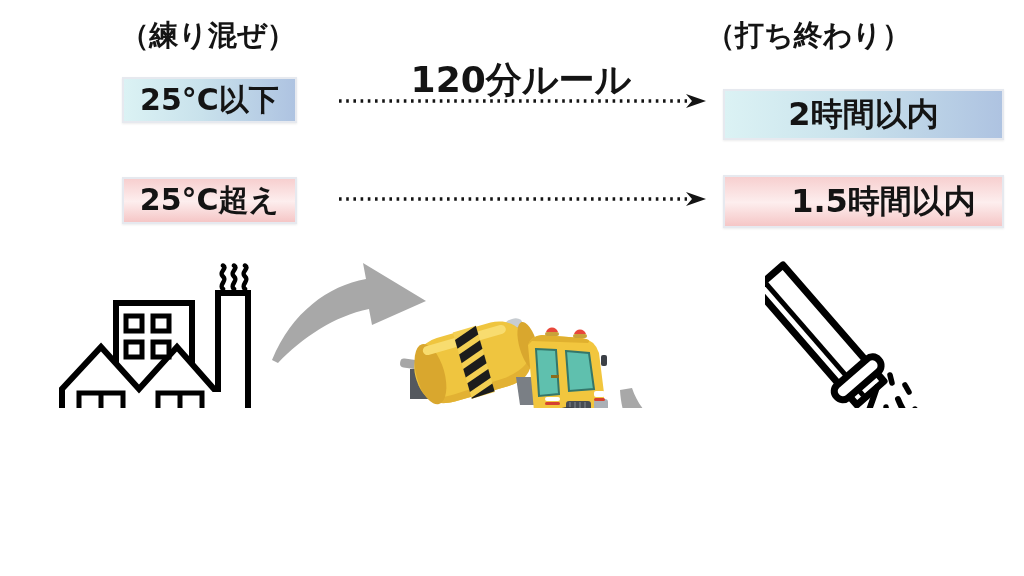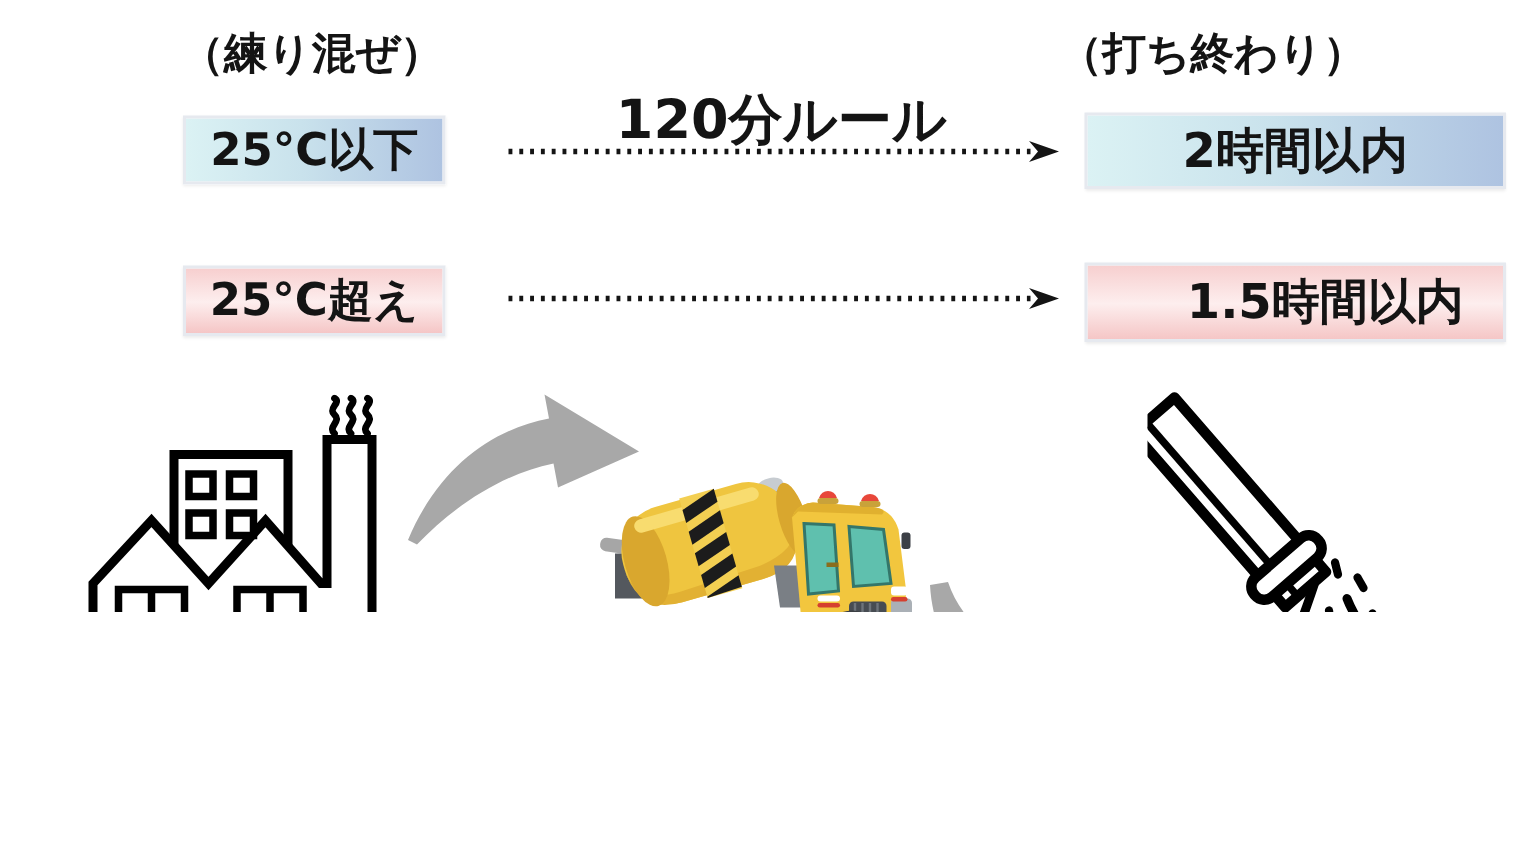--- a/index.html
+++ b/index.html
@@ -34,21 +34,21 @@
 
   <div class="abs phase-label" style="left:108px;top:16px;width:200px;">（練り混ぜ）</div>
   <div class="abs phase-label" style="left:696px;top:16px;width:225px;">（打ち終わり）</div>
 
   <div class="abs temp-box cool" style="left:122px;top:77px;width:175px;height:46px;">25°C以下</div>
   <div class="abs rule-label" style="left:335px;top:56px;width:372px;">120分ルール</div>
   <svg class="abs" style="left:337px;top:93px;" width="372" height="16" viewBox="0 0 372 16">
     <line x1="2" y1="8" x2="350" y2="8" stroke="#141414" stroke-width="3.6" stroke-dasharray="2.6 4.6"></line>
     <path d="M349,1 L369,8 L349,15 L355,8 Z" fill="#141414"></path>
   </svg>
-  <div class="abs limit-box cool" style="left:723px;top:75px;width:281px;height:51px;">2時間以内</div>
+  <div class="abs limit-box cool" style="left:723px;top:89px;width:281px;height:51px;">2時間以内</div>
 
   <div class="abs temp-box warm" style="left:122px;top:177px;width:175px;height:47px;">25°C超え</div>
   <svg class="abs" style="left:337px;top:191px;" width="372" height="16" viewBox="0 0 372 16">
     <line x1="2" y1="8" x2="350" y2="8" stroke="#141414" stroke-width="3.6" stroke-dasharray="2.6 4.6"></line>
     <path d="M349,1 L369,8 L349,15 L355,8 Z" fill="#141414"></path>
   </svg>
   <div class="abs limit-box warm" style="left:723px;top:175px;width:281px;height:53px;padding-left:40px;">1.5時間以内</div>
 
   <svg class="abs" style="left:46px;top:263px;" width="220" height="230" viewBox="0 0 220 230">
     <g fill="#ffffff" stroke="#000000" stroke-width="6" stroke-linejoin="miter">

